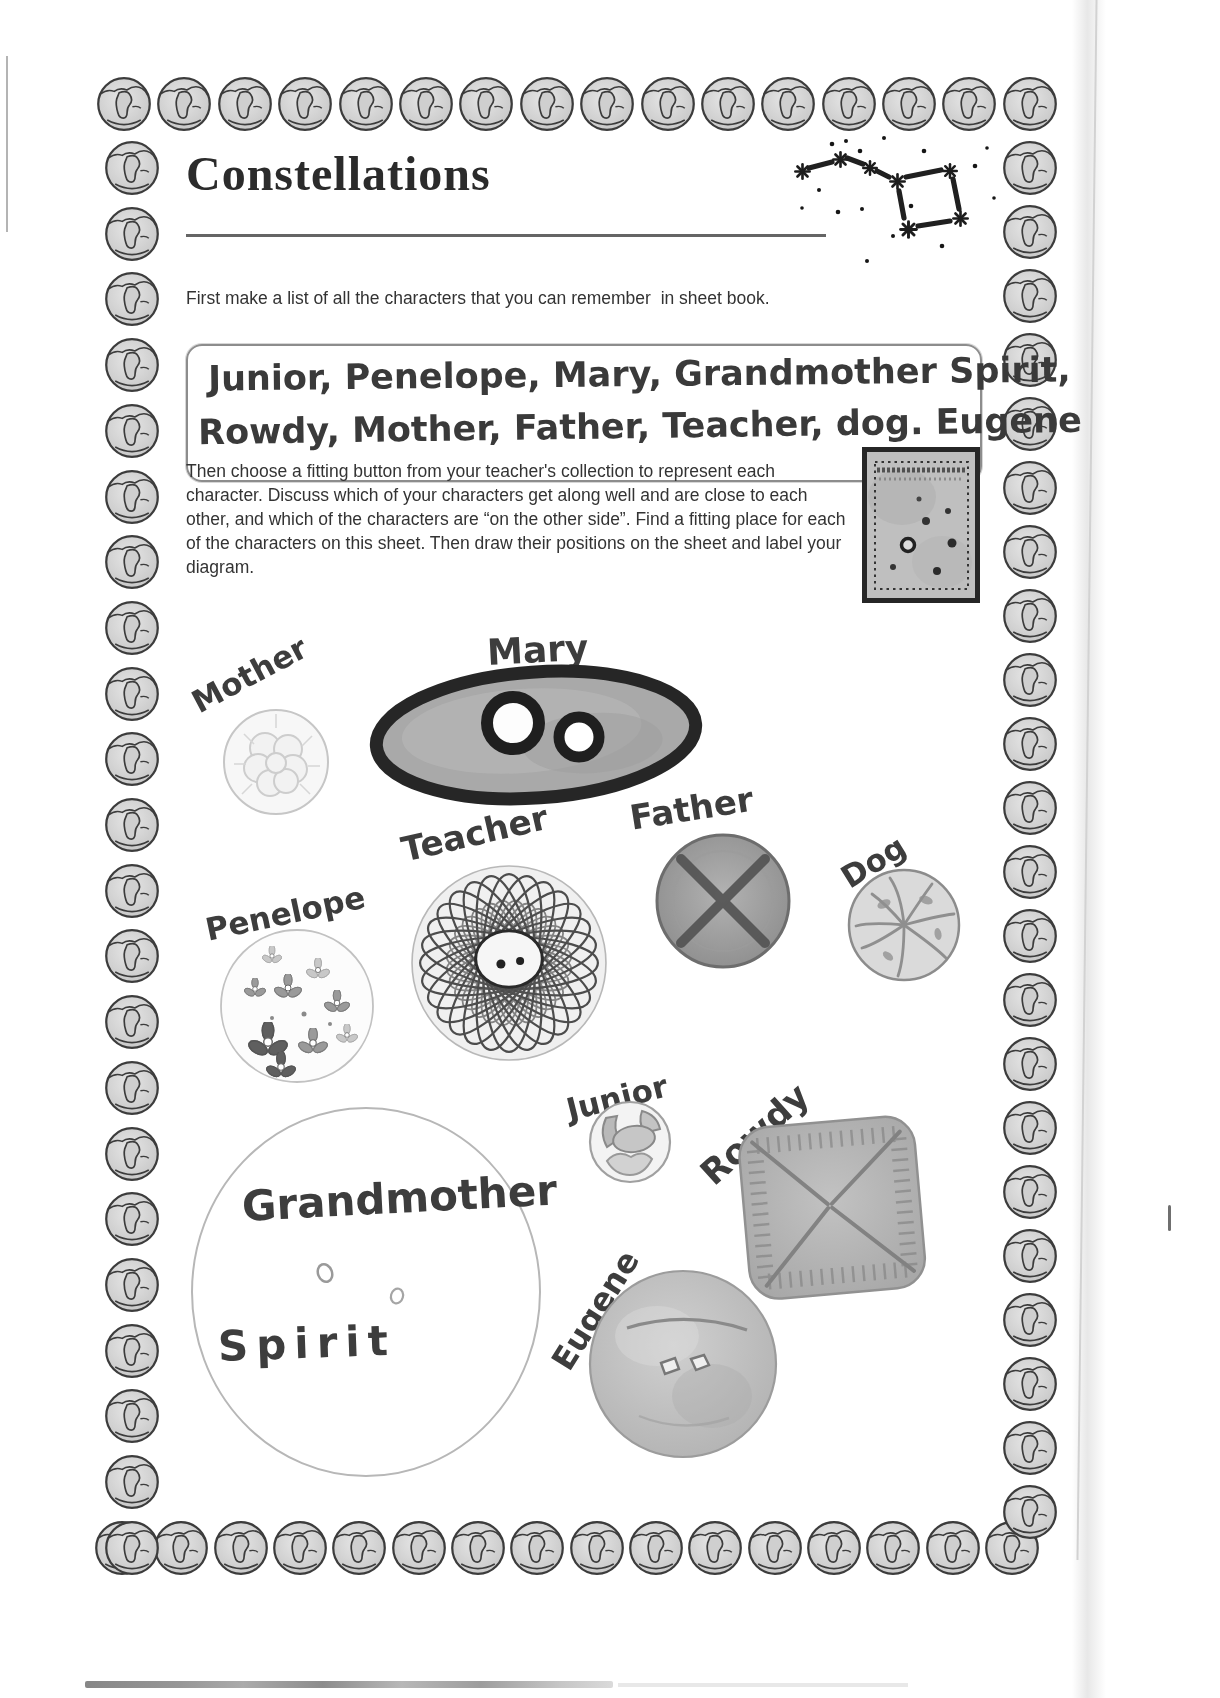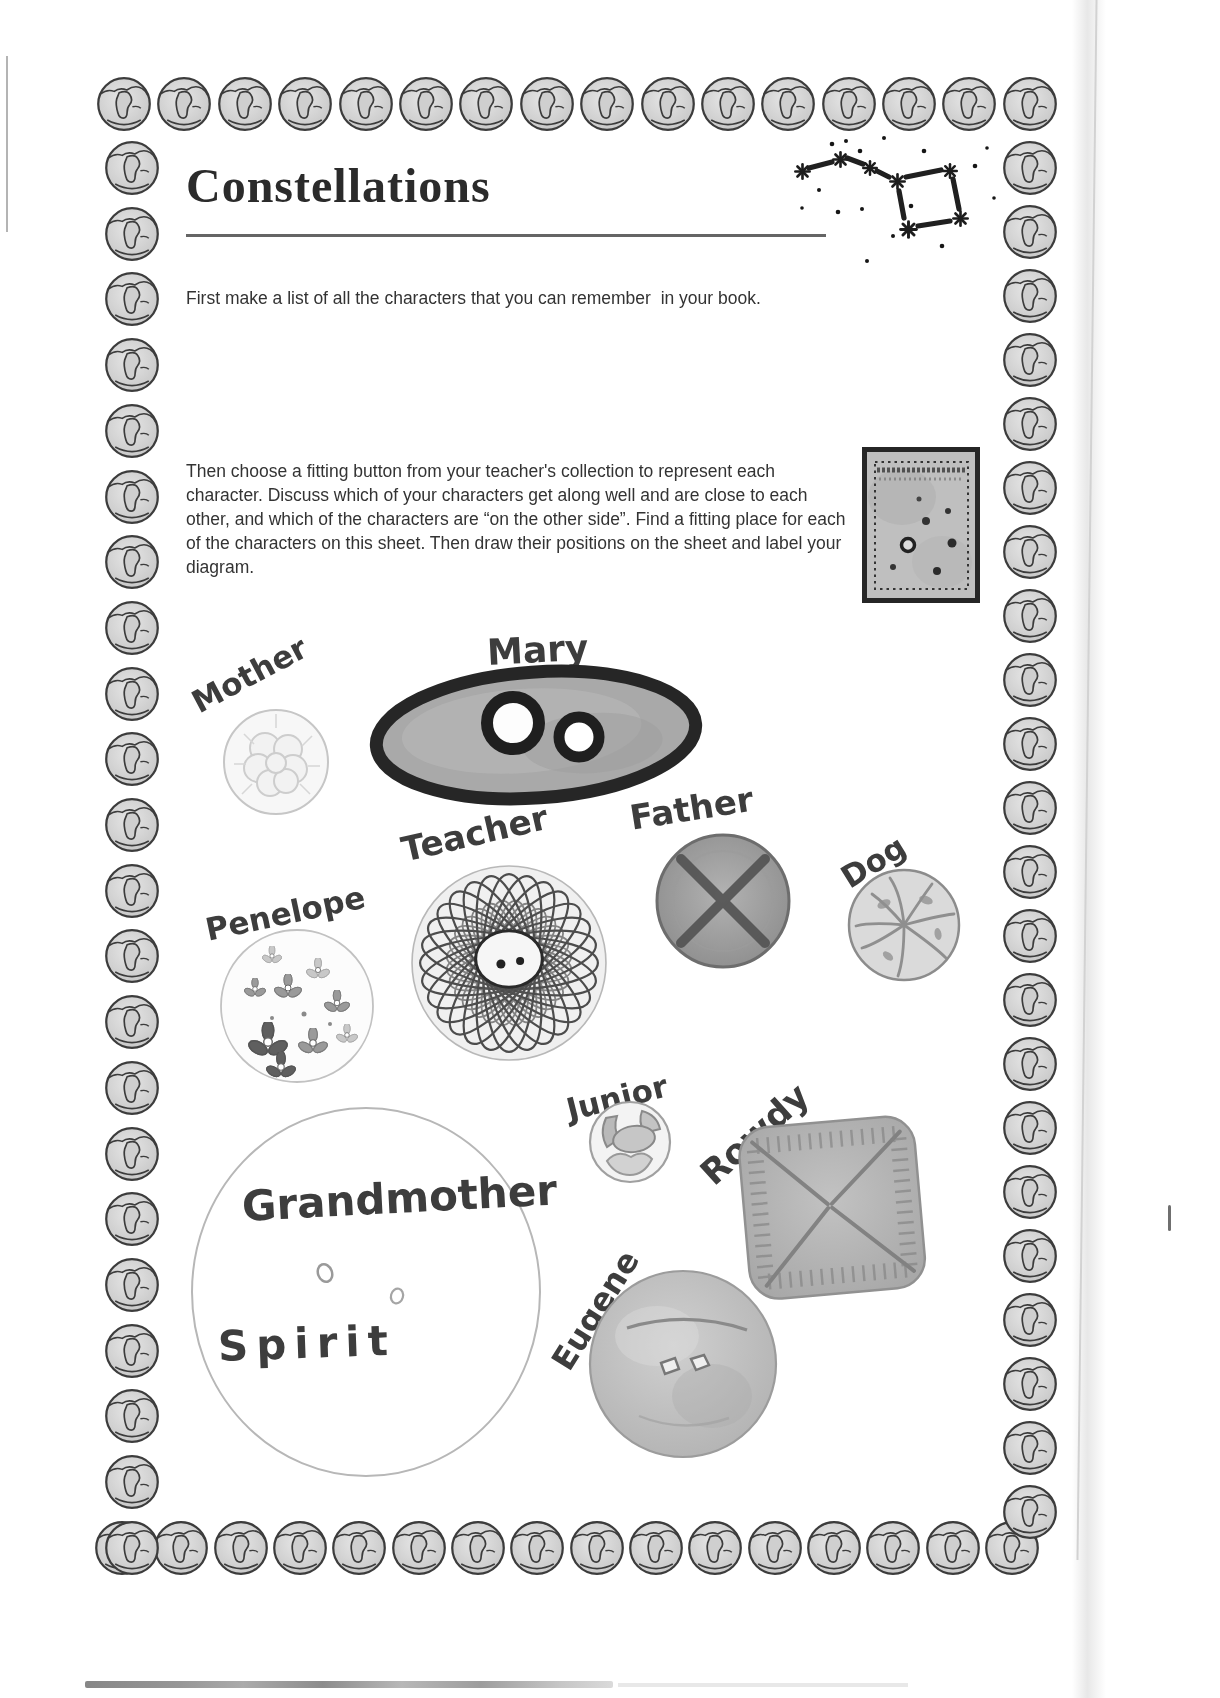--- a/index.html
+++ b/index.html
@@ -10,21 +10,21 @@
   
   .g-row{position:absolute;display:flex;justify-content:space-between;}
   .g-col{position:absolute;display:flex;flex-direction:column;justify-content:space-between;}
   .globe{width:56px;height:56px;flex:0 0 auto;}
   #border-top{left:96px;top:76px;width:962px;height:58px;}
   #border-bottom{left:94px;top:1520px;width:946px;height:58px;}
   #border-left{left:104px;top:140px;width:58px;height:1436px;}
   #border-right{left:1002px;top:140px;width:58px;height:1400px;}
   
   .title{
-    position:absolute;left:186px;top:158px;margin:0;
+    position:absolute;left:186px;top:146px;margin:0;
     font-family:"Liberation Serif", serif;font-weight:600;font-size:48px;color:#2b2b2b;letter-spacing:1px;
   }
   .title-rule{position:absolute;left:186px;top:234px;width:640px;height:3px;background:#4a4a4a;opacity:.85;}
   .intro{position:absolute;left:186px;top:288px;margin:0;font-size:17.5px;color:#333;white-space:pre-wrap;}
   
   .list-box{
     position:absolute;left:186px;top:344px;width:792px;height:134px;
     border:2px solid #8d8d8d;border-radius:16px;box-shadow:0 0 0 1px #d7d7d7;
   }
   .hw{font-family:"DejaVu Sans", sans-serif;font-weight:700;color:#3a3a3a;}
@@ -384,22 +384,26 @@
       <circle cx="90" cy="91" r="2"></circle>
         <circle cx="139" cy="88" r="2.3"></circle>
         <circle cx="121" cy="118" r="2"></circle>
       <circle cx="170" cy="128" r="2.3"></circle>
         <circle cx="95" cy="143" r="2"></circle>
         <circle cx="222" cy="80" r="1.8"></circle>
       <circle cx="30" cy="90" r="1.8"></circle>
     </g>
   </svg>
 
-  <p class="intro">First make a list of all the characters that you can remember  in your book.</p>
-
+  <p class="intro">First make a list of all the characters that you can remember  in sheet book.</p>
+
+  <div class="list-box">
+    <div class="hw list-line1">Junior, Penelope, Mary, Grandmother Spirit,</div>
+    <div class="hw list-line2">Rowdy, Mother, Father, Teacher, dog. Eugene</div>
+  </div>
 
   <p class="instructions">Then choose a fitting button from your teacher's collection to represent each character. Discuss which of your characters get along well and are close to each other, and which of the characters are “on the other side”. Find a fitting place for each of the characters on this sheet. Then draw their positions on the sheet and label your diagram.</p>
 
   <svg class="draw" style="left:862px;top:447px" width="118" height="156" viewBox="0 0 118 156">
     <rect x="2.5" y="2.5" width="113" height="151" fill="#bfbfbf" stroke="#262626" stroke-width="5"></rect>
     <ellipse cx="40" cy="50" rx="34" ry="28" fill="#aeaeae" opacity=".5"></ellipse>
     <ellipse cx="80" cy="115" rx="30" ry="26" fill="#b4b4b4" opacity=".5"></ellipse>
     <rect x="13" y="15" width="93" height="127" fill="none" stroke="#333" stroke-width="2" stroke-dasharray="2.5 4"></rect>
     <line x1="15" y1="23" x2="104" y2="23" stroke="#3e3e3e" stroke-width="5" stroke-dasharray="3 2" opacity=".85"></line>
     <line x1="17" y1="32" x2="100" y2="32" stroke="#6a6a6a" stroke-width="3" stroke-dasharray="2 3" opacity=".6"></line>

